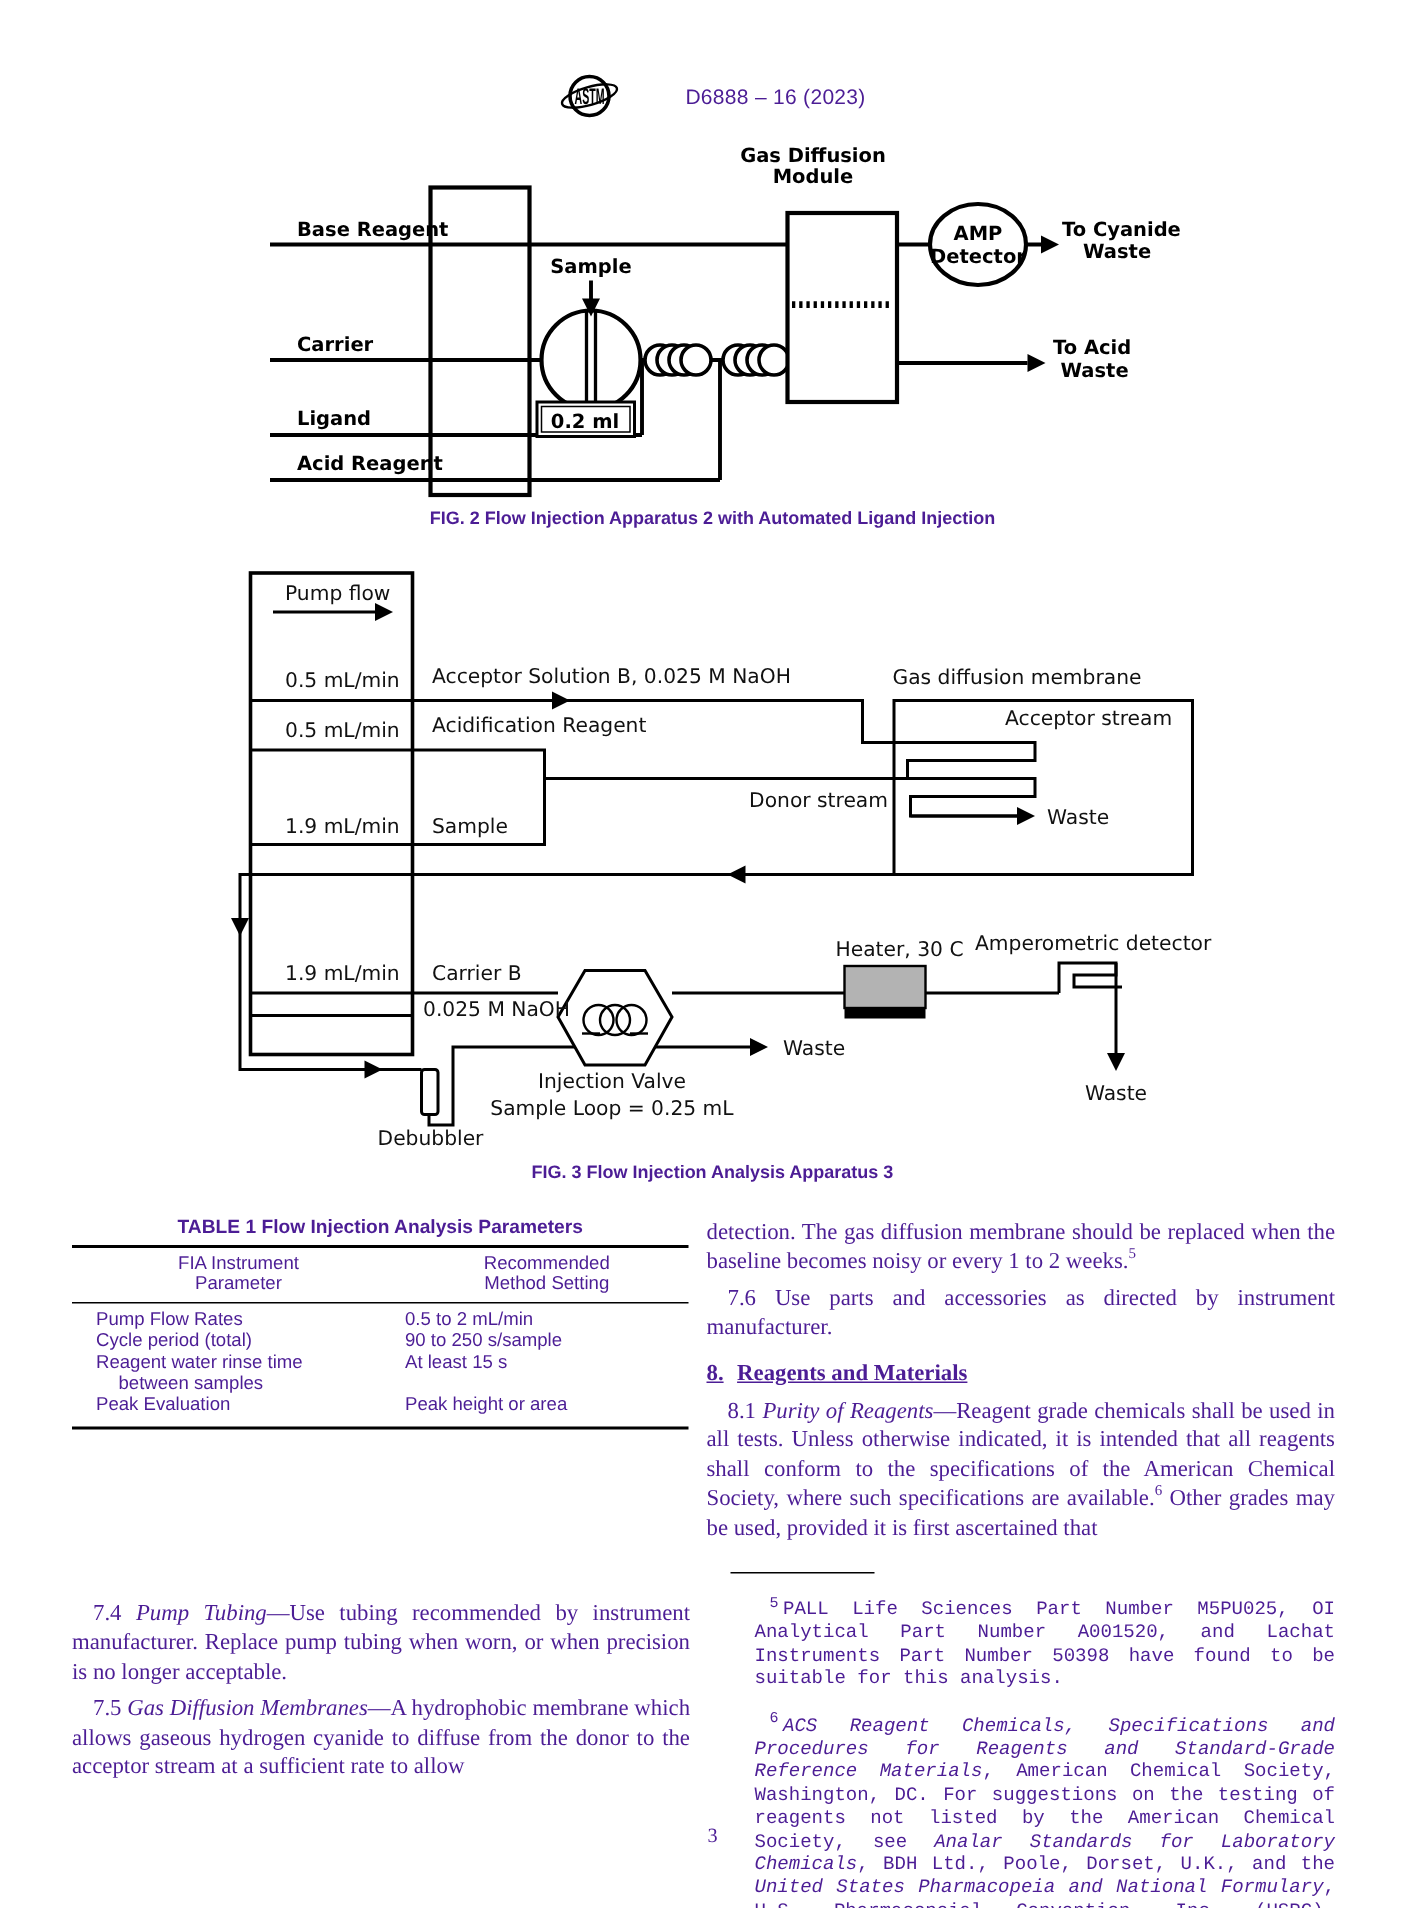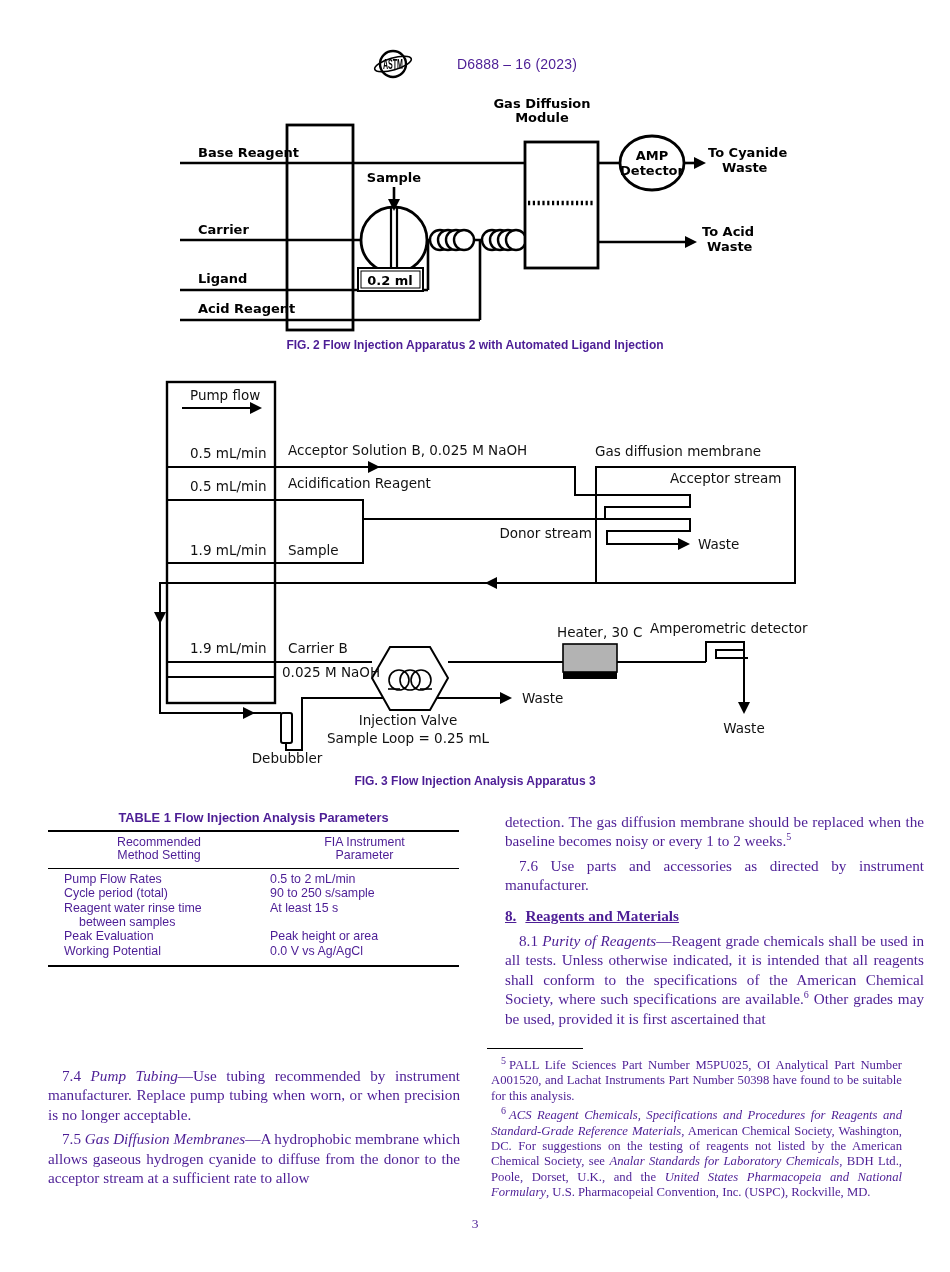--- a/index.html
+++ b/index.html
@@ -24,21 +24,21 @@
   .tind{padding-left:15px;}
   
   .col{position:absolute;text-align:justify;font-size:15.2px;line-height:19.4px;}
   .para{text-indent:14px;margin:0 0 5px 0;}
   .para-cont{text-indent:0;margin:0 0 5px 0;}
   .sec-head{font-weight:bold;margin:11px 0 6px 0;text-indent:0;text-decoration:underline;}
   .sec-head .sp{margin-right:9px;}
   sup{font-size:10px;line-height:0;}
   .fnblock{position:absolute;left:487px;top:1048px;width:419px;font-size:12.7px;line-height:15.4px;text-align:justify;}
   .fnrule{width:96px;border-top:1.2px solid #000;margin-bottom:9px;}
-  .fn{ text-indent:10px;margin:4px;}
+  .fn{ text-indent:10px;margin:16px;font-family:Liberation Mono, monospace;}
   .fn sup{margin-right:3px;}
   .pageno{position:absolute;top:1216px;left:0;width:100%;text-align:center;font-size:13.5px;}
   svg{position:absolute;}
   .ln{stroke:#000;fill:none;}
 </style>
 </head>
 <body>
 
 <div class="page">
 
@@ -211,26 +211,26 @@
     <text class="f3t" x="258" y="353" text-anchor="middle">Injection Valve</text>
     <text class="f3t" x="258" y="371" text-anchor="middle">Sample Loop =  0.25 mL</text>
     <text class="f3t" x="137" y="391" text-anchor="middle">Debubbler</text>
   </svg>
   <div class="cap" style="top:774px">FIG. 3 Flow Injection Analysis Apparatus 3</div>
 
   <div class="tbl">
     <div class="tbl-title">TABLE 1 Flow Injection Analysis Parameters</div>
     <div class="tbl-head">
       <div>
+        <div>FIA Instrument</div>
+          <div>Parameter</div>
+      </div>
+      <div>
         <div>Recommended</div>
           <div>Method Setting</div>
-      </div>
-      <div>
-        <div>FIA Instrument</div>
-          <div>Parameter</div>
       </div>
     </div>
     <div class="tbl-body">
       <div class="trow">
         <div class="tcell-l">Pump Flow Rates</div>
           <div>0.5 to 2 mL/min</div>
       </div>
       <div class="trow">
         <div class="tcell-l">Cycle period (total)</div>
           <div>90 to 250 s/sample</div>
@@ -239,28 +239,24 @@
         <div class="tcell-l">
           <div>Reagent water rinse time</div>
           <div class="tind">between samples</div>
         </div>
         <div>At least 15 s</div>
       </div>
       <div class="trow">
         <div class="tcell-l">Peak Evaluation</div>
           <div>Peak height or area</div>
       </div>
-      <div class="trow">
-        <div class="tcell-l">Working Potential</div>
-          <div>0.0 V vs Ag/AgCl</div>
-      </div>
     </div>
   </div>
 
-  <div class="col" style="left:505px;top:812px;width:419px">
+  <div class="col" style="left:471px;top:812px;width:419px">
     <p class="para-cont"><span>detection. The gas diffusion membrane should be replaced when the baseline becomes noisy or every 1 to 2 weeks.</span><sup>5</sup></p>
     <p class="para">7.6 Use parts and accessories as directed by instrument manufacturer.</p>
     <p class="sec-head"><span class="sp">8.</span><span>Reagents and Materials</span></p>
     <p class="para"><span>8.1 </span><i>Purity of Reagents</i><span>—Reagent grade chemicals shall be used in all tests. Unless otherwise indicated, it is intended that all reagents shall conform to the specifications of the American Chemical Society, where such specifications are available.</span><sup>6</sup><span> Other grades may be used, provided it is first ascertained that</span></p>
   </div>
 
   <div class="col" style="left:48px;top:1066px;width:412px">
     <p class="para"><span>7.4 </span><i>Pump Tubing</i><span>—Use tubing recommended by instrument manufacturer. Replace pump tubing when worn, or when precision is no longer acceptable.</span></p>
     <p class="para"><span>7.5 </span><i>Gas Diffusion Membranes</i><span>—A hydrophobic membrane which allows gaseous hydrogen cyanide to diffuse from the donor to the acceptor stream at a sufficient rate to allow</span></p>
   </div>

